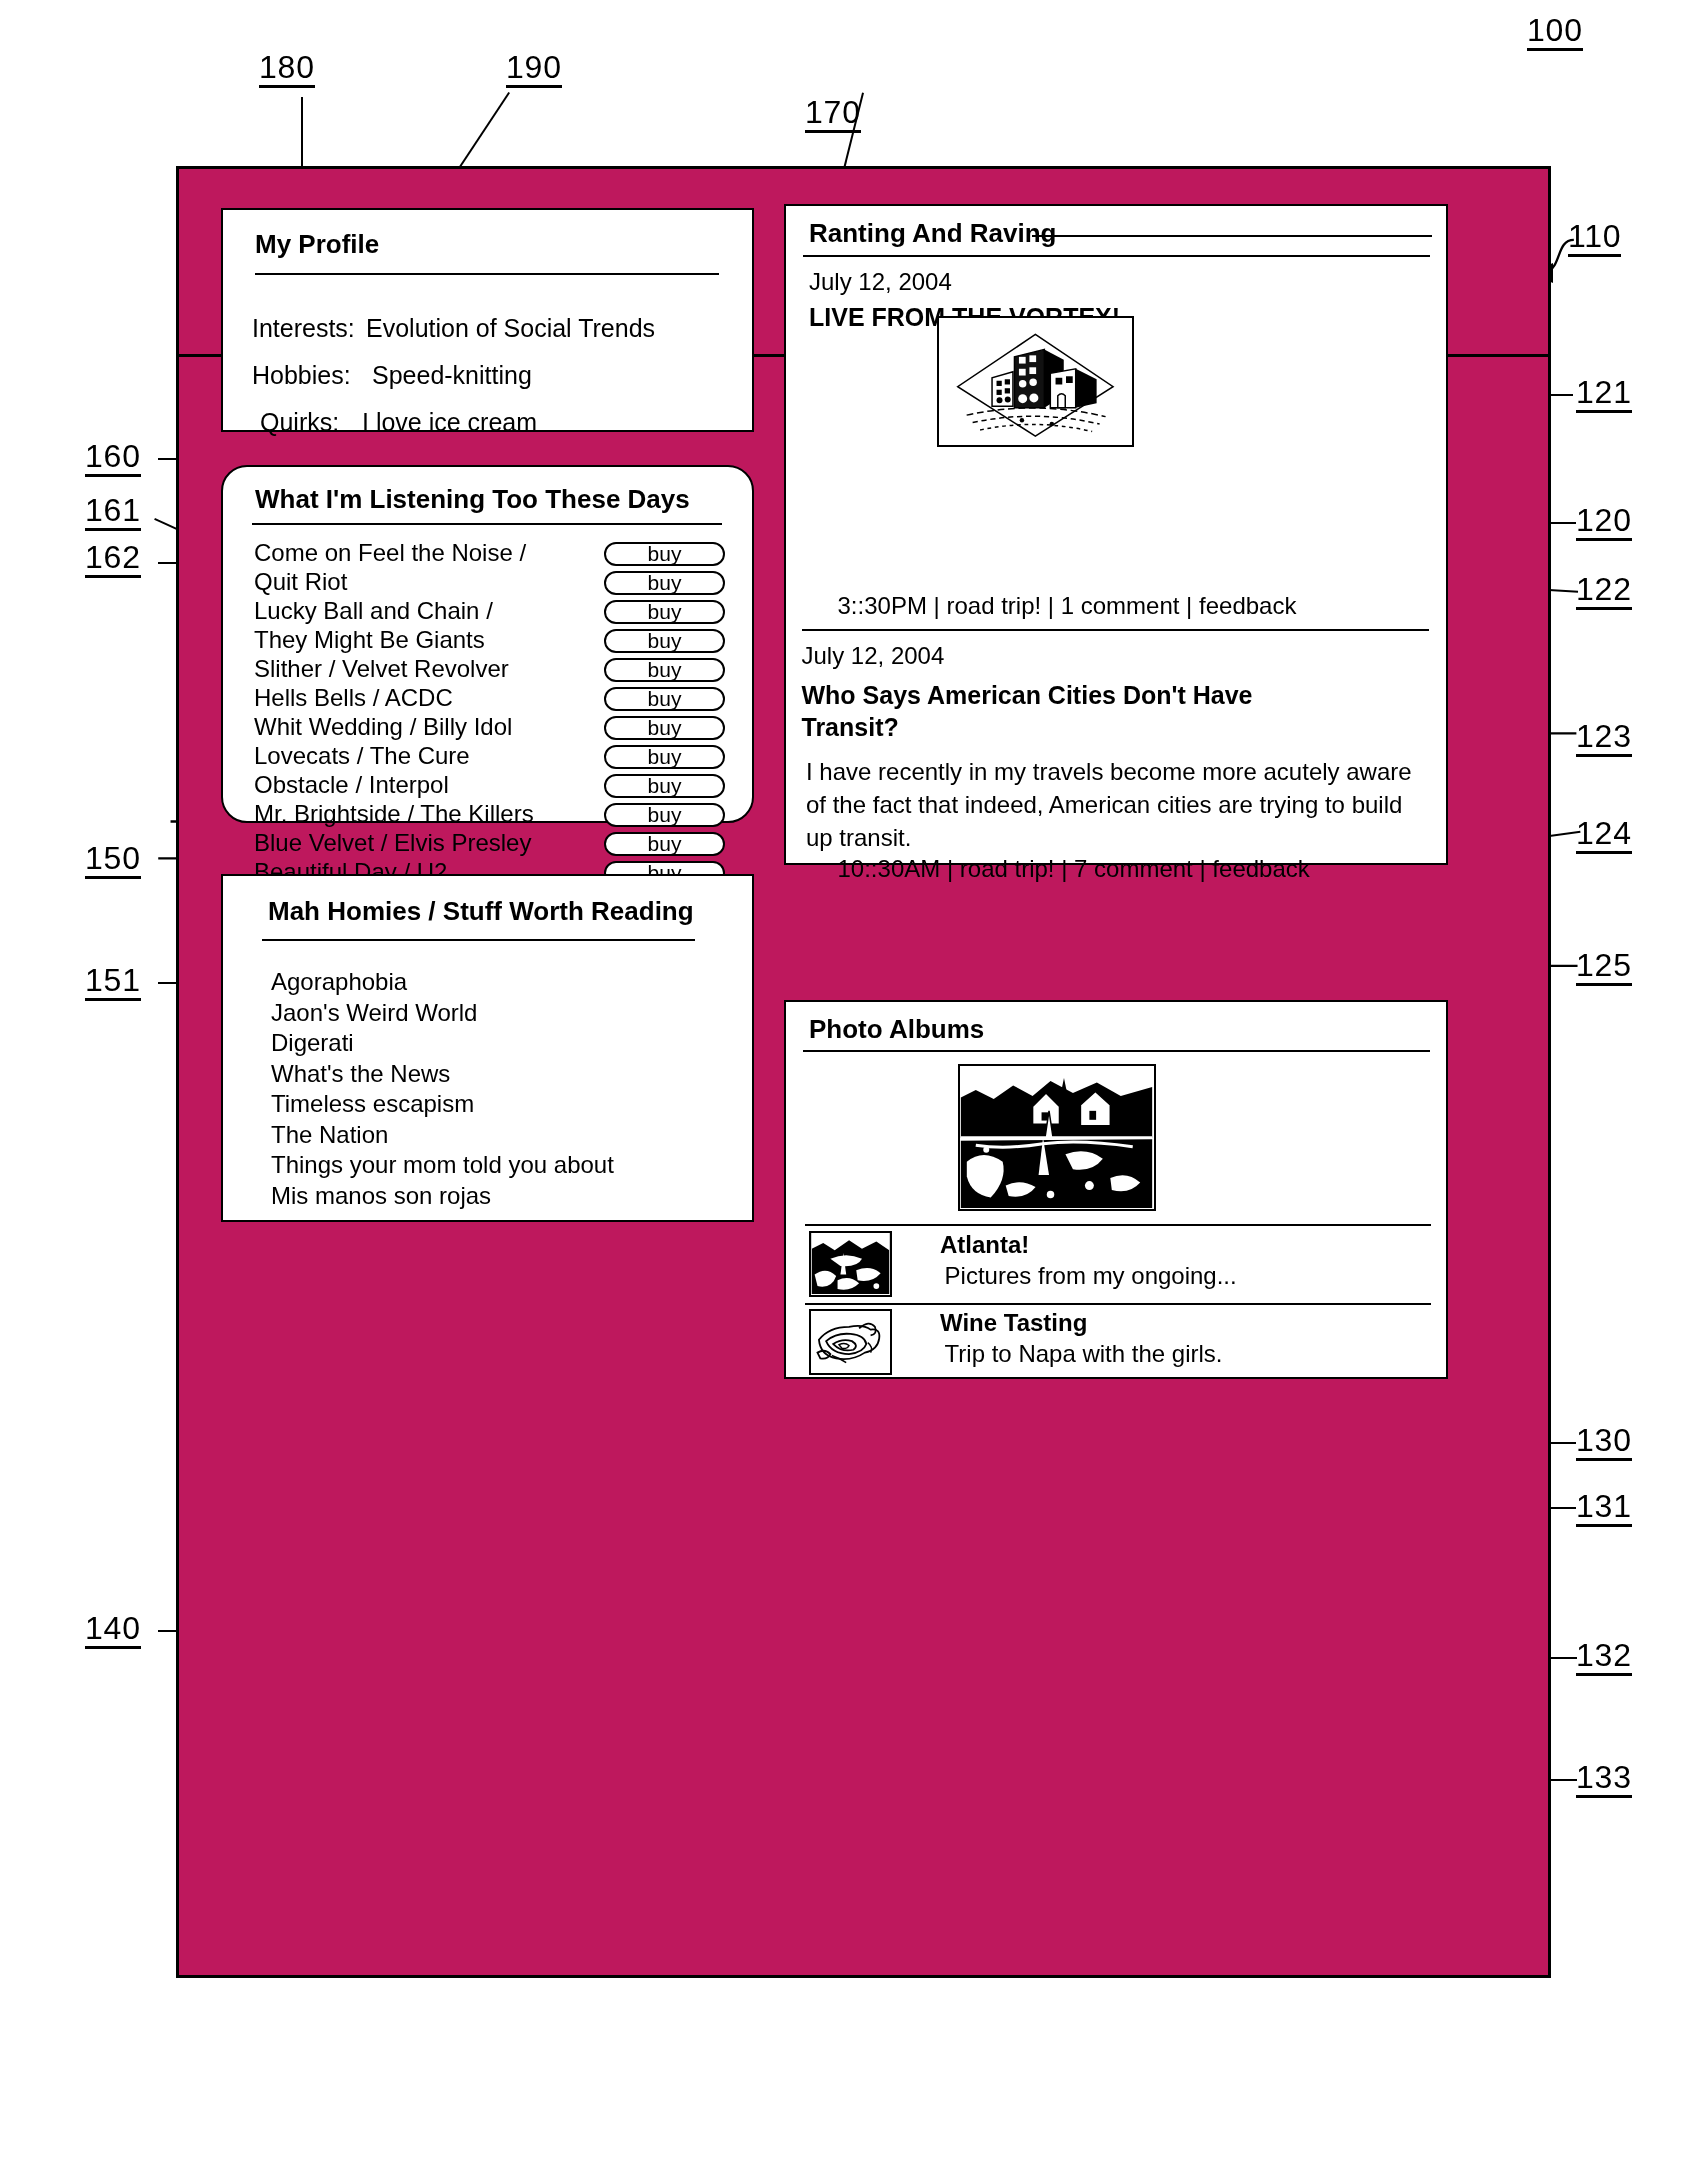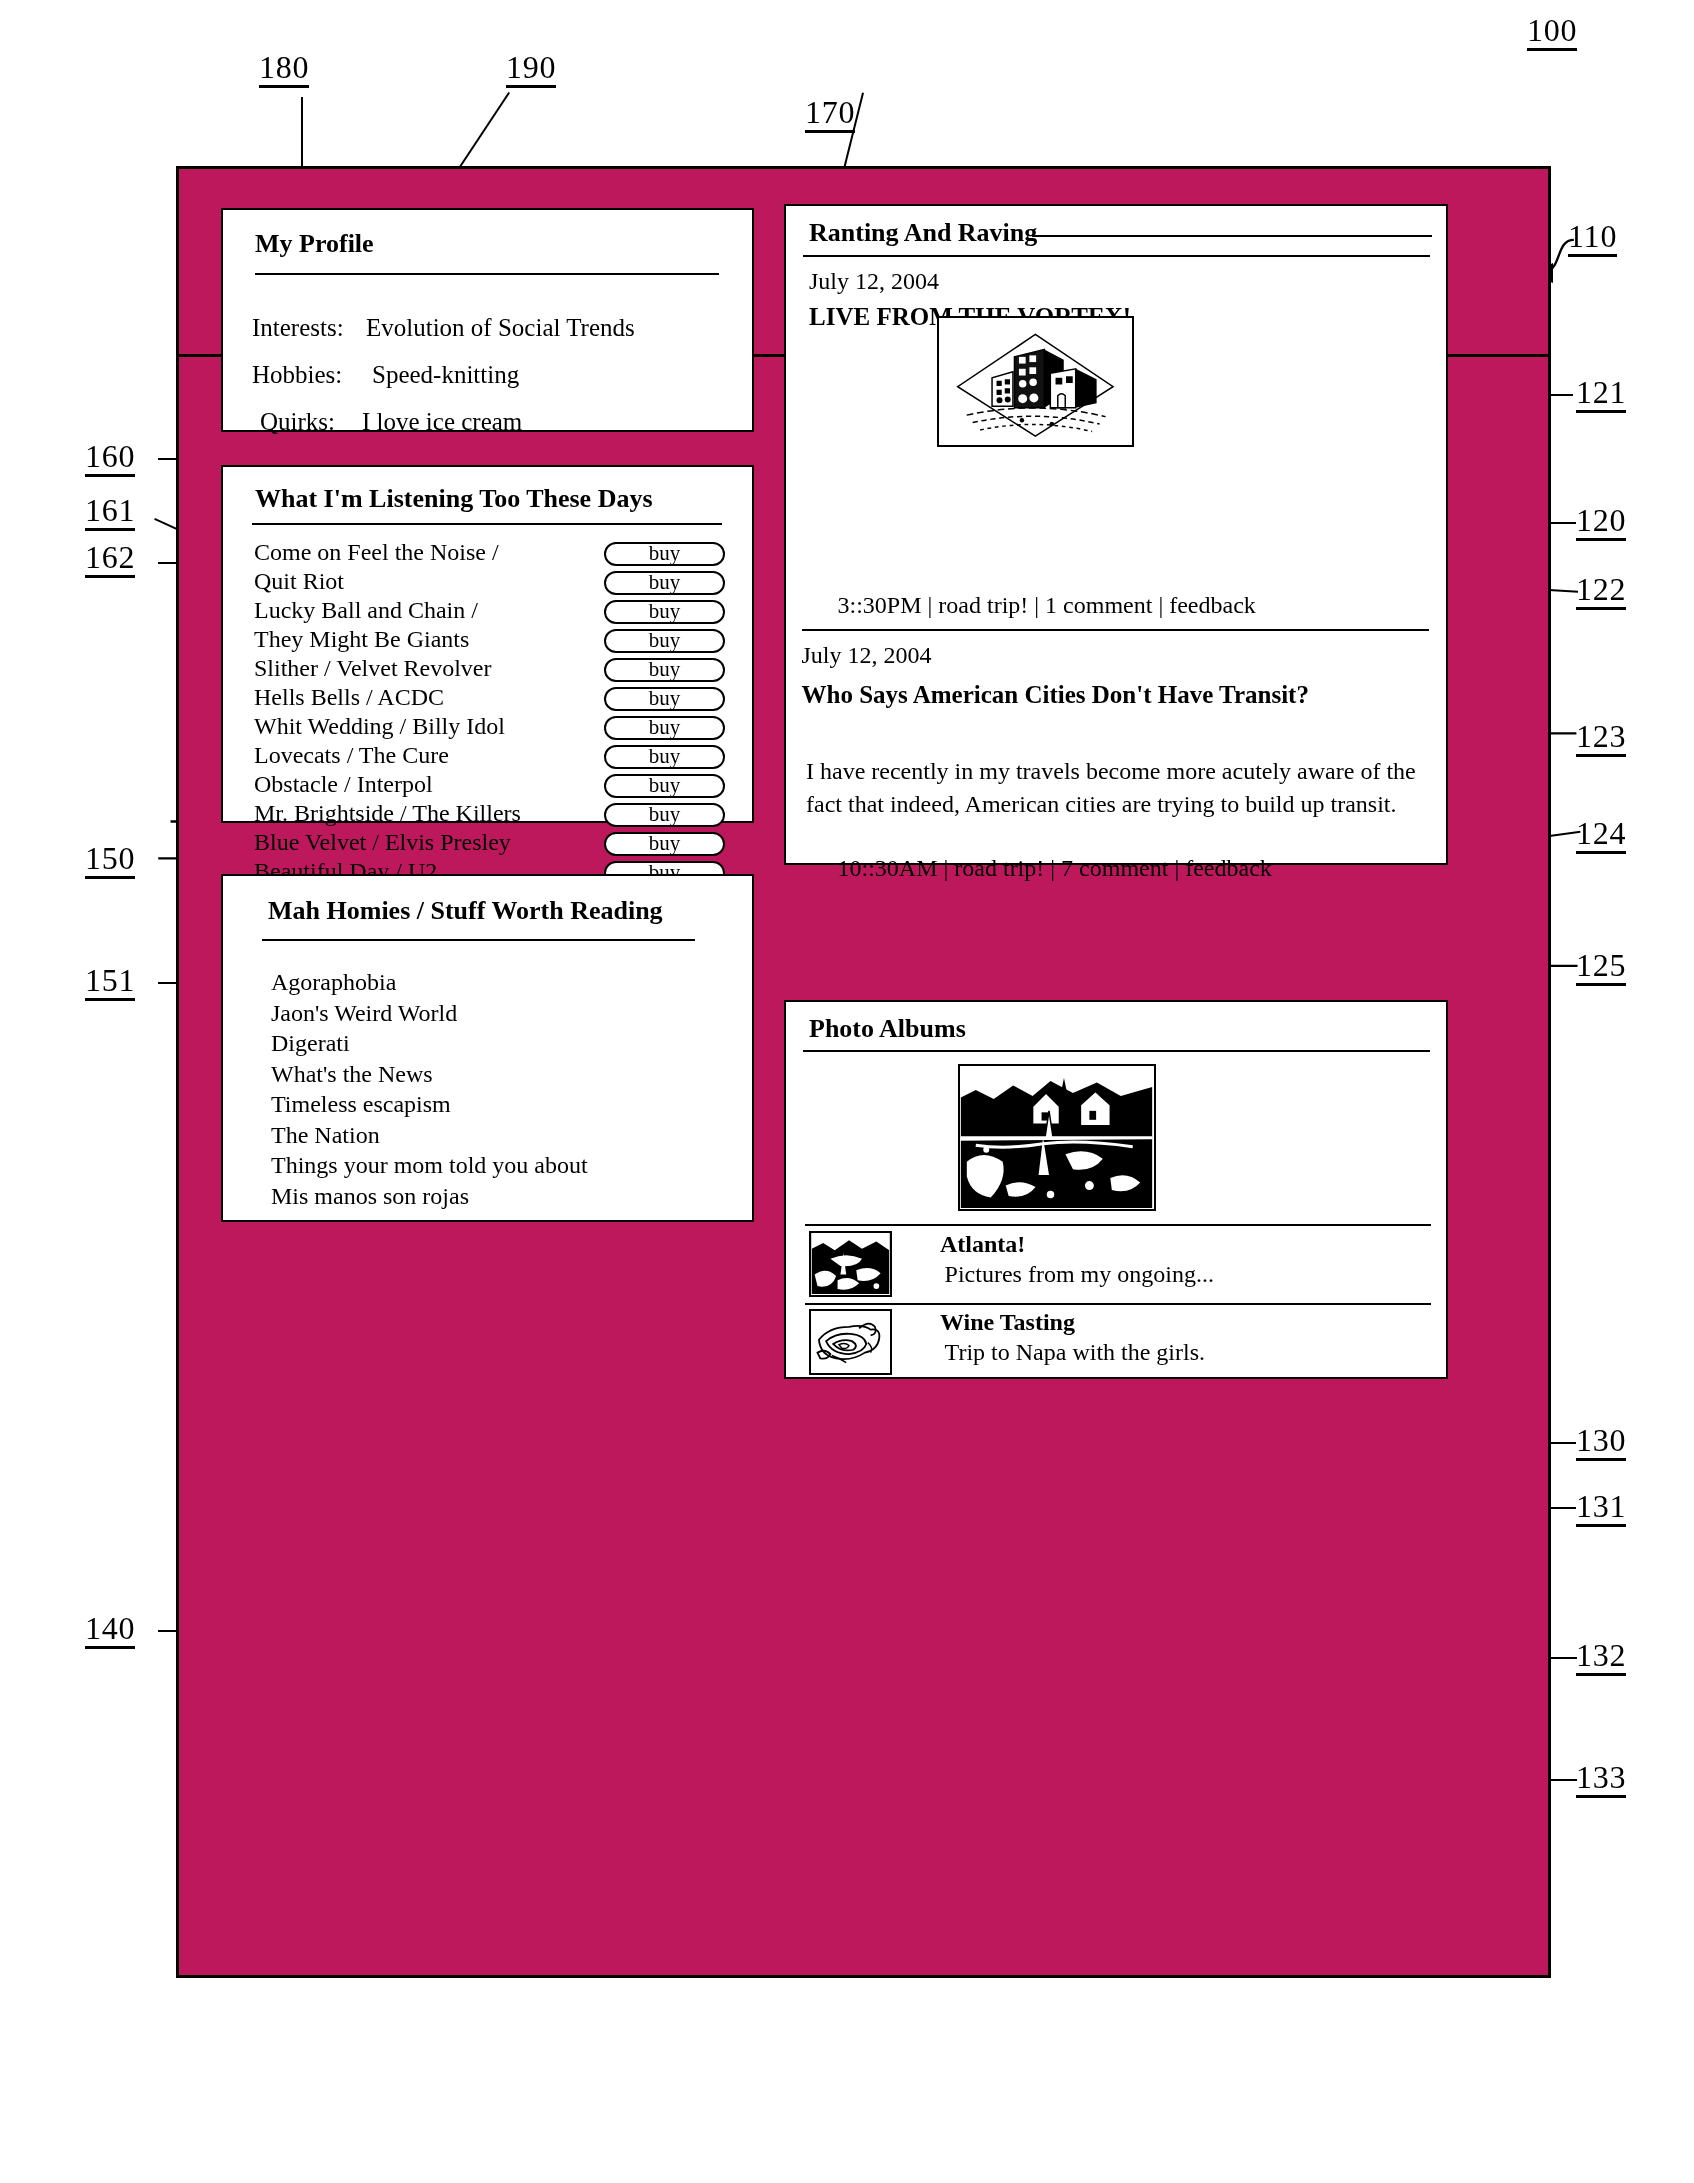--- a/index.html
+++ b/index.html
@@ -3,21 +3,21 @@
 <meta charset="utf-8">
 <style>
   * { box-sizing: border-box; margin: 0; padding: 0; }
   html, body {
     width: 1694px; height: 2183px;
     background: #ffffff;
     font-family: "Liberation Sans", sans-serif;
     color: #000000;
     overflow: hidden;
   }
-  #root { position: relative; width: 1694px; height: 2183px; font-family: Liberation Serif, serif; }
+  #root { position: relative; width: 1694px; height: 2183px; }
 
   
   .ref {
     position: absolute;
     font-size: 32px;
     font-weight: 400;
     letter-spacing: 0.8px;
     border-bottom: 3.1px solid #000;
     padding-bottom: 1.5px;
     line-height: 1.0;
@@ -106,21 +106,21 @@
     font-size: 25px; white-space: nowrap;
   }
   .action-dot {
     width: 26px; height: 26px; border: 2.3px solid #000;
     border-radius: 50%; background: #fff; flex: none;
   }
   #act-email { left: 53px; top: 274px; }
   #act-im { left: 53px; top: 318px; }
 
   
-  #panel-music { left: 42px; top: 296px; width: 533px; height: 358px; }
+  #panel-music { left: 42px; top: 296px; width: 533px; height: 358px; border-radius: 26px; }
   #panel-music .panel-title { position: absolute; left: 32px; top: 17px; }
   #panel-music .title-rule {
     position: absolute; left: 29px; top: 56px; width: 470px;
     height: 2.3px; background: #000;
   }
   #music-list {
     position: absolute; left: 31px; top: 73px;
     width: 471px;
   }
   .music-row {

